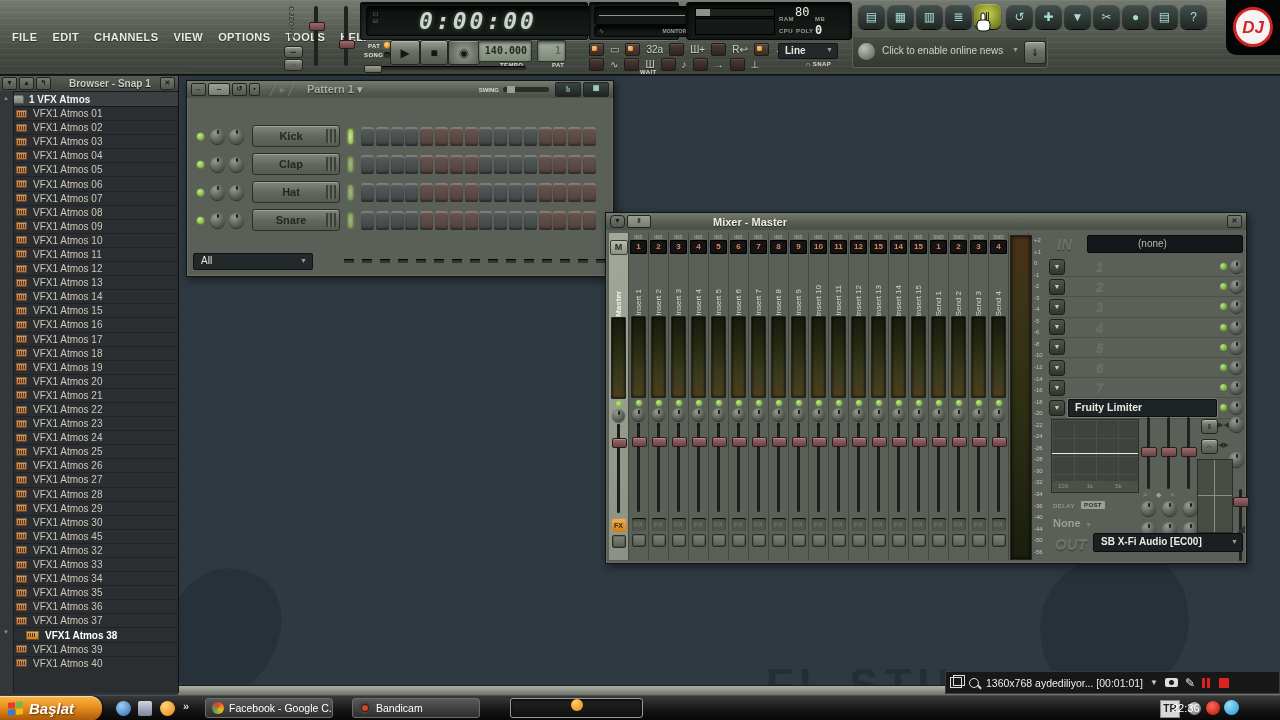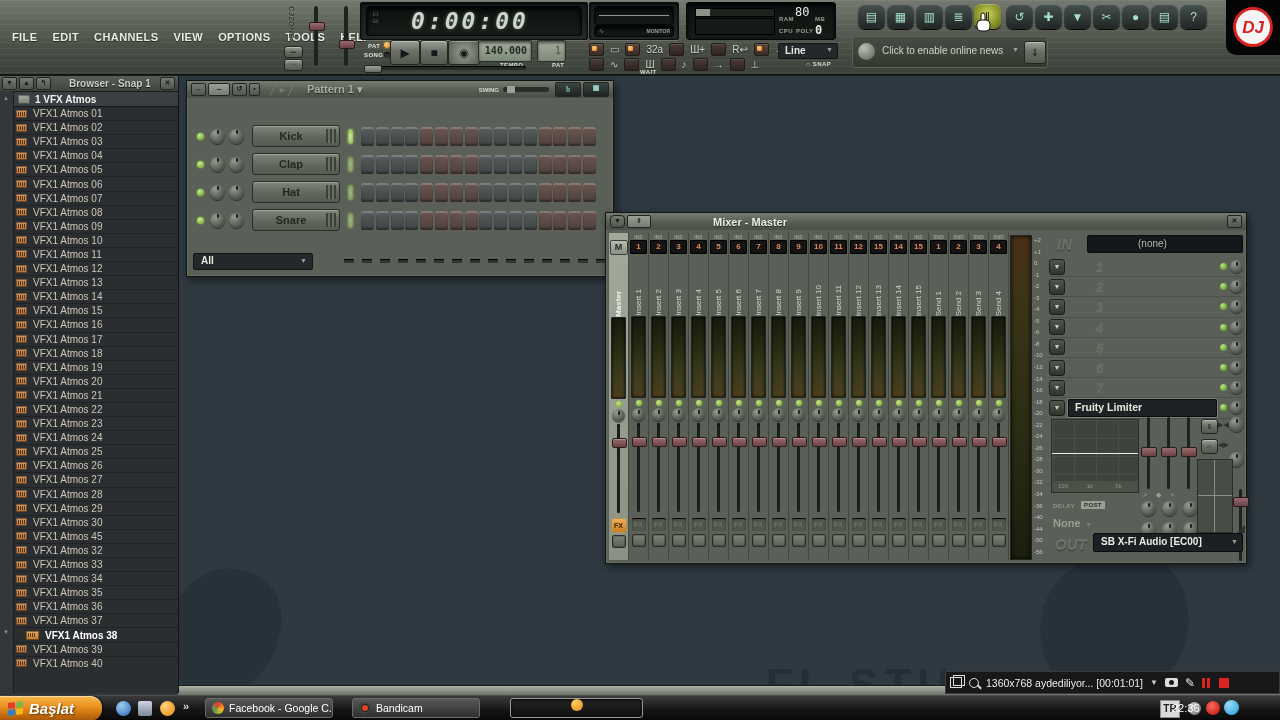--- a/index.html
+++ b/index.html
@@ -27,21 +27,21 @@
     background:radial-gradient(circle at 35% 30%,#ffce66,#f09026 55%,#b55a10);}
   .fruit:after{content:"";position:absolute;left:6px;top:-3px;width:6px;height:4px;
     background:#7fae2e;border-radius:60% 100% 20% 100%;}
   .winbtn{width:14px;height:12px;background:linear-gradient(#aeb3a9,#777c72);
     border:1px solid #24282 3;border-radius:2px;color:#1c211e;font-size:8px;line-height:11px;
     text-align:center;font-weight:bold;box-shadow:0 1px 0 rgba(255,255,255,.25) inset;}
   #menubar{display:flex;gap:15px;align-items:center;}
   #menubar span{font-size:11px;font-weight:bold;color:#e8ebe2;letter-spacing:.4px;
     text-shadow:0 1px 1px #20241f;cursor:default;}
   .lcd{background:linear-gradient(#0c100e,#171c19);border:1px solid #050707;border-radius:3px;
-    box-shadow:inset 0 2px 4px #000;}
+    box-shadow:inset 0 2px 4px #000;padding-left:16px;}
   .lcd-lite{background:linear-gradient(#a3ad9c,#7e8a79);border:1px solid #2a2f28;
     box-shadow:inset 0 2px 3px rgba(0,0,0,.55);border-radius:2px;}
   .tbtn{background:linear-gradient(#9ba095,#6b7067 45%,#555a51);border:1px solid #22261f;
     border-radius:3px;box-shadow:0 1px 0 rgba(255,255,255,.3) inset;color:#14181a;
     display:flex;align-items:center;justify-content:center;font-size:12px;}
   .tinylabel{font-size:6px;font-weight:bold;color:#20251f;letter-spacing:.4px;}
   .led{width:6px;height:6px;border-radius:50%;}
   .led.on{background:radial-gradient(circle at 35% 30%,#ffd27a,#e08a1c);box-shadow:0 0 3px #e08a1c;}
   .led.off{background:#2c302b;box-shadow:inset 0 1px 1px #000;}
   .sbtn{width:13px;height:11px;border-radius:2px;border:1px solid #1c1c18;
@@ -58,21 +58,21 @@
     box-shadow:inset 0 0 0 1px #5c6158;}
 
   
   #browser{left:0;top:76px;width:178px;height:617px;background:#2b2e31;border-right:1px solid #121416;}
   #browser-title{height:15px;background:linear-gradient(#585d55,#3f443d);display:flex;align-items:center;
     border-bottom:1px solid #17191b;}
   #browser-title .cap{font-size:10px;font-weight:bold;color:#c9cec5;text-shadow:0 1px 1px #14171a;}
   .mini-ic{width:13px;height:11px;margin-left:2px;border-radius:2px;border:1px solid #202522;
     background:linear-gradient(#777c73,#51564e);color:#171b18;font-size:7px;line-height:10px;text-align:center;font-weight:bold;}
   #browser-gutter{position:absolute;left:0;top:15px;width:13px;bottom:0;background:#33373a;border-right:1px solid #1c1f21;}
-  .b-folder{height:14px;background:#3a3f43;display:flex;align-items:center;padding-left:18px;
+  .b-folder{height:14px;background:#3a3f43;display:flex;align-items:center;padding-left:12px;
     border-bottom:1px solid #17191b;color:#f2f2ee;font-size:10px;font-weight:bold;gap:5px;}
   .b-item{height:13.1px;display:flex;align-items:center;padding-left:16px;gap:6px;
     border-bottom:1px solid #202326;color:#cfc7b6;font-size:10px;}
   .b-item .wicon{width:11px;height:8px;border-radius:1px;background:linear-gradient(#d8a06a,#b06f3c);
     box-shadow:inset 0 0 0 1px rgba(0,0,0,.4);position:relative;}
   .b-item .wicon:after{content:"";position:absolute;left:2px;top:2px;width:7px;height:4px;
     background:repeating-linear-gradient(90deg,#5a3517 0 1px,transparent 1px 2px);}
   .b-item.sel{color:#ffffff;font-weight:bold;padding-left:26px;}
   .b-item.sel .wicon{width:13px;height:9px;background:linear-gradient(#e8b060,#c07828);}
   .folder-ic{width:12px;height:9px;background:linear-gradient(#a8ada2,#787d72);border-radius:1px 3px 1px 1px;
@@ -611,21 +611,21 @@
             <span class="step g"></span>
             <span class="step g"></span>
             <span class="step r"></span>
             <span class="step r"></span>
             <span class="step r"></span>
             <span class="step r"></span>
           </div>
         </div>
       </div>
     <div class="abs" style="left:6px;top:172px;width:118px;height:15px;background:#23282a;border:1px solid #101413;border-radius:2px;">
-      <span style="position:absolute;left:7px;top:1px;font-size:10px;font-weight:bold;color:#e6eae0;">All</span>
+      <span style="position:absolute;left:7px;top:1px;font-size:10px;font-weight:normal;color:#e6eae0;">All</span>
       <span style="position:absolute;right:5px;top:3px;font-size:7px;color:#9aa094;">▼</span>
     </div>
     <div id="pattern-dashes" style="position:absolute;left:157px;top:178px;display:flex;gap:8px;">
         <span class="dash"></span>
         <span class="dash"></span>
         <span class="dash"></span>
         <span class="dash"></span>
         <span class="dash"></span>
         <span class="dash"></span>
         <span class="dash"></span>

